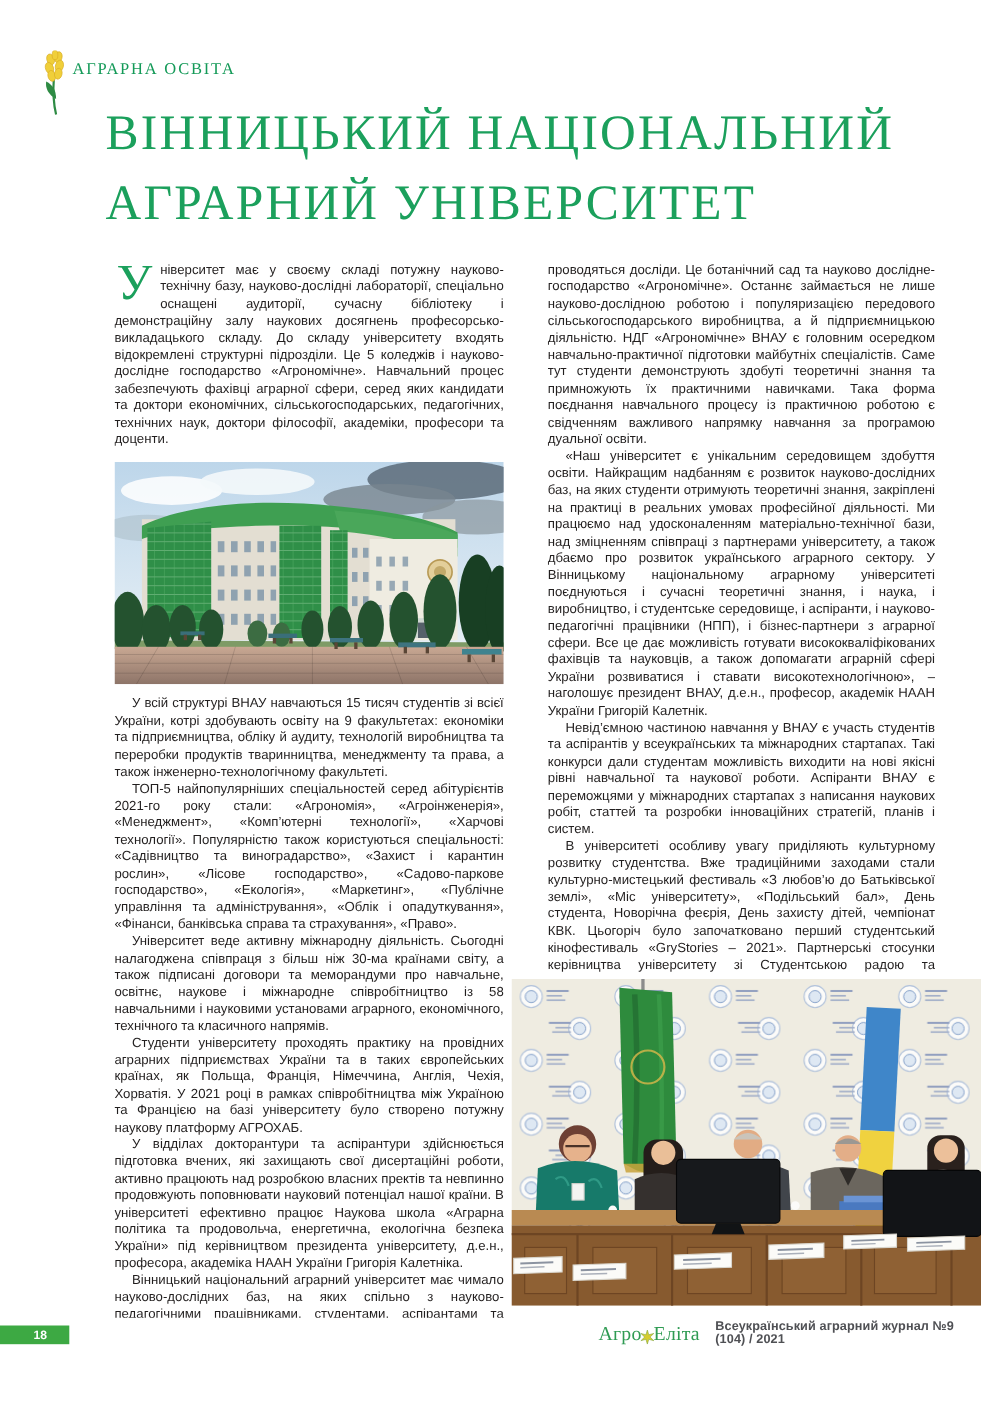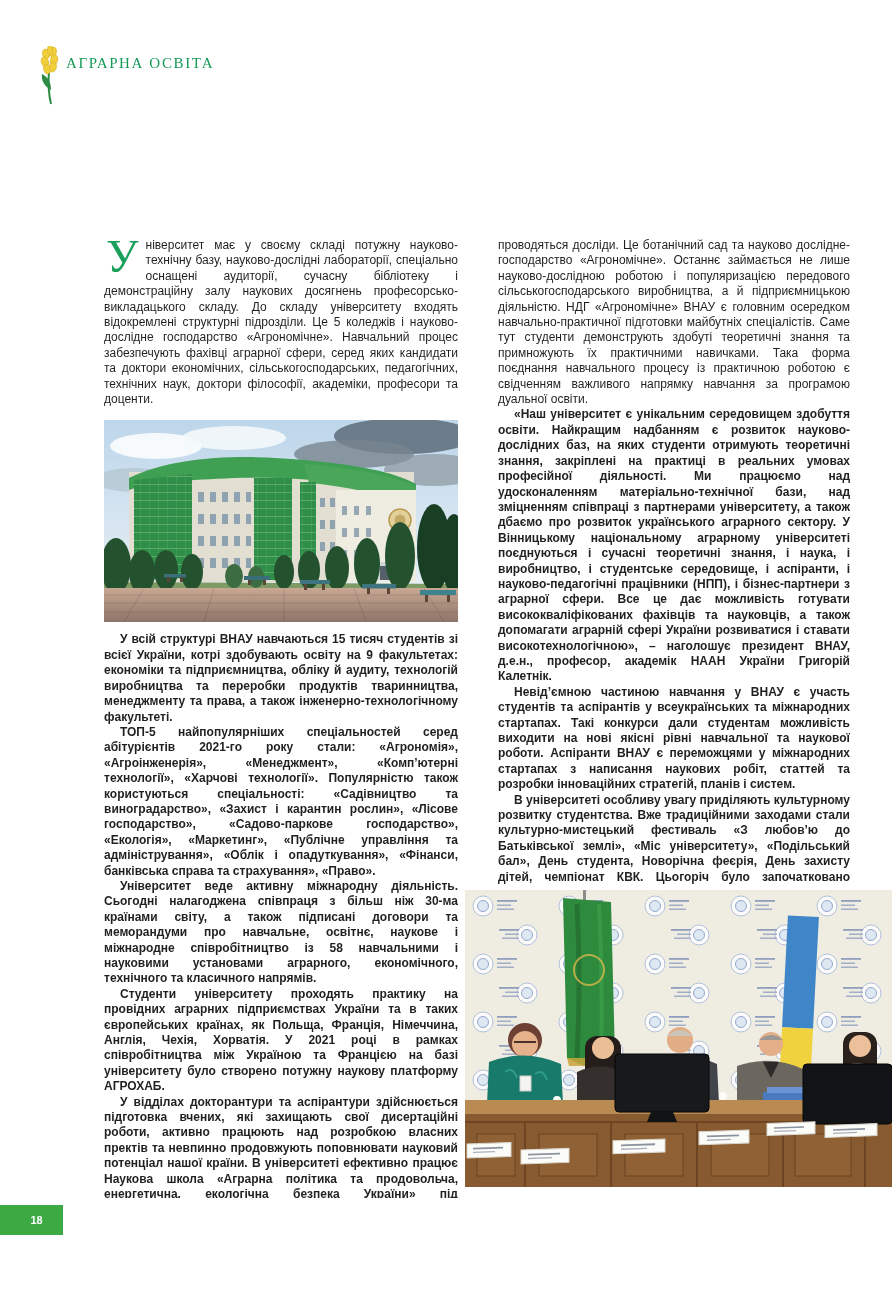--- a/index.html
+++ b/index.html
@@ -9,27 +9,27 @@
   .wheat{position:absolute;left:36px;top:46px;width:28px;height:60px;}
   .section-label{position:absolute;left:66px;top:55px;font-family:"Liberation Serif","DejaVu Serif",serif;
         font-size:15px;letter-spacing:1.6px;color:#149a58;}
   .title{position:absolute;left:96px;top:88px;width:780px;font-family:"Liberation Serif","DejaVu Serif",serif;
         font-size:45px;line-height:64px;letter-spacing:2px;color:#1ba05c;font-weight:400;}
   
   .col{position:absolute;top:238px;font-size:12px;line-height:15.4px;text-align:justify;overflow:hidden;}
   .col-left{left:104px;width:354px;height:960px;}
   .col-right{left:498px;width:352px;height:648px;}
   .col p{margin:0;}
-  .col p.ind{text-indent:16px;font-weight:bold;}
+  .col p.ind{text-indent:16px;}
   .dropcap{float:left;font-family:"Liberation Serif","DejaVu Serif",serif;font-size:46px;line-height:34px;
         color:#1ba05c;padding:2px 7px 0 2px;}
   .photo-left{margin:13px 0 10px;width:354px;height:202px;line-height:0;}
   .photo-conf{position:absolute;left:465px;top:890px;width:427px;height:297px;line-height:0;}
   
-  .page-badge{position:absolute;left:0;top:1205px;width:63px;height:30px;background:#3da943;
+  .page-badge{position:absolute;left:0;top:1205px;width:63px;height:17px;background:#3da943;
         display:flex;align-items:center;justify-content:center;padding-left:10px;box-sizing:border-box;}
   .page-badge span{color:#ffffff;font-size:11px;font-weight:bold;}
   .footer{position:absolute;left:544px;top:1200px;display:flex;align-items:center;gap:14px;}
   .brand{display:flex;align-items:center;font-family:"Liberation Serif","DejaVu Serif",serif;
         font-size:18px;color:#2f9b53;letter-spacing:.2px;}
   .brand .star{width:13px;height:13px;margin:0 -1px;}
   .journal-info{font-size:11.5px;font-weight:bold;color:#4f5054;letter-spacing:.1px;}
 </style>
 </head>
 <body>
@@ -46,20 +46,24 @@
         <ellipse cx="9" cy="16" rx="3.6" ry="5.4" transform="rotate(-20 9 16)"></ellipse>
         <ellipse cx="18" cy="14" rx="3.6" ry="5.4" transform="rotate(16 18 14)"></ellipse>
         <ellipse cx="11" cy="23" rx="3.4" ry="5" transform="rotate(-14 11 23)"></ellipse>
         <ellipse cx="17" cy="21" rx="3.4" ry="5" transform="rotate(12 17 21)"></ellipse>
         <ellipse cx="14" cy="4" rx="2.6" ry="4.4"></ellipse>
       </g>
     </svg>
   </div>
   <div class="section-label">АГРАРНА ОСВІТА</div>
 
+  <div class="title">
+    <div>ВІННИЦЬКИЙ НАЦІОНАЛЬНИЙ</div>
+    <div>АГРАРНИЙ УНІВЕРСИТЕТ</div>
+  </div>
 
   <div class="col col-left">
     <p><span class="dropcap">У</span><span>ніверситет має у своєму складі потужну науково-технічну базу, науково-дослідні лабораторії, спеціально оснащені аудиторії, сучасну бібліотеку і демонстраційну залу наукових досягнень професорсько-викладацького складу. До складу університету входять відокремлені структурні підрозділи. Це 5 коледжів і науково-дослідне господарство «Агрономічне». Навчальний процес забезпечують фахівці аграрної сфери, серед яких кандидати та доктори економічних, сільськогосподарських, педагогічних, технічних наук, доктори філософії, академіки, професори та доценти.</span></p>
 
     <div class="photo-left">
       <svg viewBox="0 0 354 202" width="354" height="202">
         <defs>
           <linearGradient id="sky" x1="0" y1="0" x2="0" y2="1">
             <stop offset="0" stop-color="#bdd6ea"></stop>
               <stop offset="1" stop-color="#eef4f8"></stop>
@@ -321,14 +325,26 @@
           <rect x="368" y="252" width="32" height="1.6" fill="#8b93a0"></rect>
             <rect x="368" y="255.5" width="24" height="1.3" fill="#aab0ba"></rect>
         </g>
       </g>
     </svg>
   </div>
 
   <div class="page-badge">
     <span>18</span>
   </div>
+  <div class="footer">
+    <div class="brand">
+      <span>Агро</span>
+      <span class="star">
+        <svg viewBox="0 0 13 13" width="13" height="13">
+          <path d="M6.5 0 L7.8 4.4 L12.4 3.2 L9 6.5 L12.4 9.8 L7.8 8.6 L6.5 13 L5.2 8.6 L0.6 9.8 L4 6.5 L0.6 3.2 L5.2 4.4 Z" fill="#d6cd2f" stroke="#7aa43c" stroke-width="0.5"></path>
+        </svg>
+      </span>
+      <span>Еліта</span>
+    </div>
+    <div class="journal-info">Всеукраїнський аграрний журнал №9 (104) / 2021</div>
+  </div>
 
 </div>
 
 </body></html>

